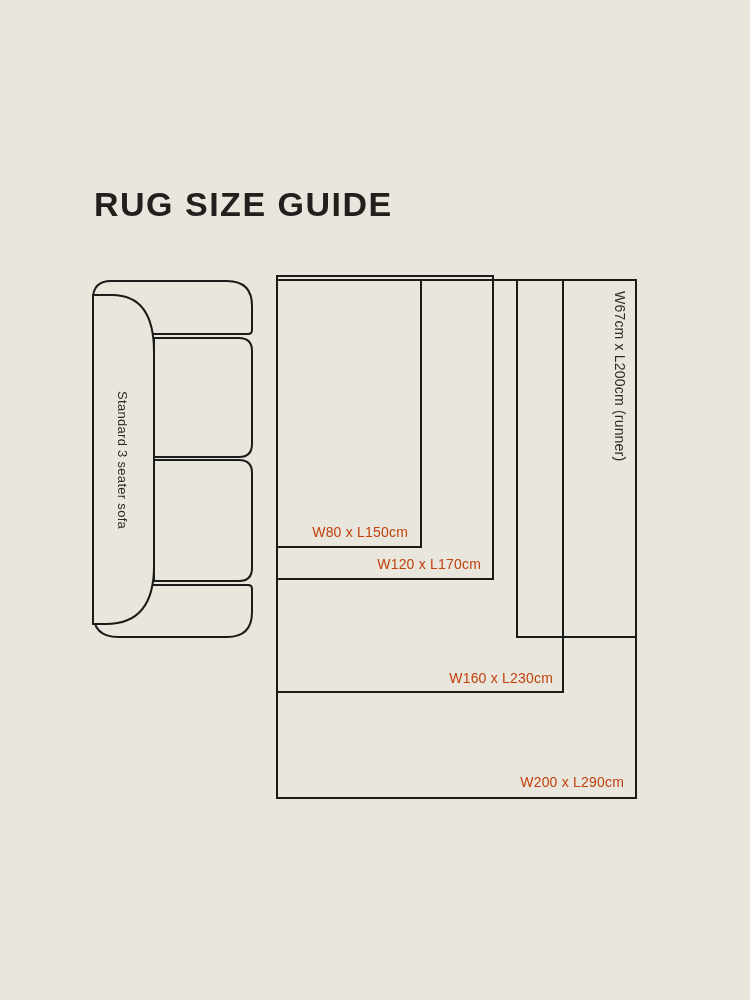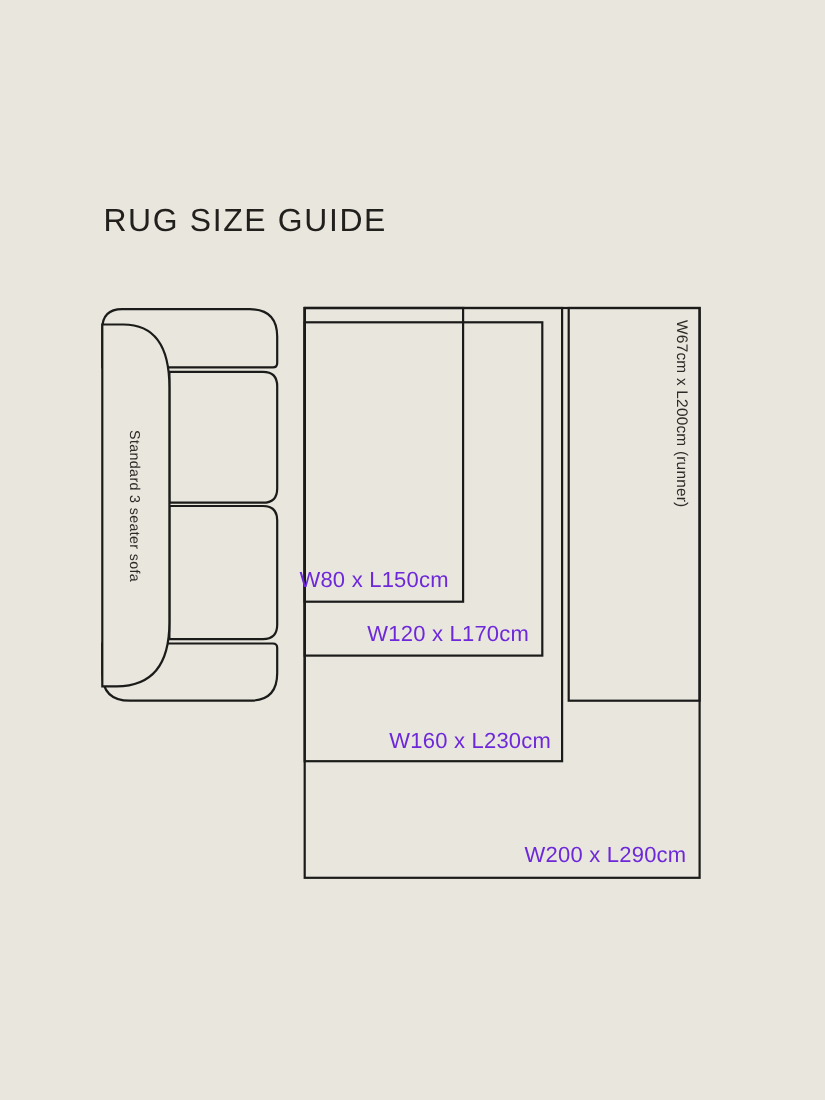--- a/index.html
+++ b/index.html
@@ -10,22 +10,22 @@
   }
   .canvas {
     position: relative;
     width: 750px; height: 1000px;
     background: #e9e6de;
   }
   .title {
     position: absolute;
     left: 94px; top: 185px;
     margin: 0;
-    font-size: 29px;
-    font-weight: 400;
+    font-size: 34px;
+    font-weight: 700;
     letter-spacing: 1.5px;
     color: #21201d;
     white-space: nowrap;
   }
   .sofa-svg {
     position: absolute;
     left: 0; top: 0;
   }
   .sofa-label {
     position: absolute;
@@ -36,29 +36,29 @@
     color: #2d2b27;
     white-space: nowrap;
   }
   .rug {
     position: absolute;
     box-sizing: border-box;
     border: 2px solid #1b1b19;
     background: transparent;
   }
   .rug-w200  { left: 276px; top: 279px; width: 361px; height: 520px; }
-  .rug-w160  { left: 276px; top: 279px; width: 236px; height: 414px; }
-  .rug-w120  { left: 276px; top: 292px; width: 218px; height: 305px; }
+  .rug-w160  { left: 276px; top: 279px; width: 288px; height: 414px; }
+  .rug-w120  { left: 276px; top: 275px; width: 218px; height: 305px; }
   .rug-w80   { left: 276px; top: 279px; width: 146px; height: 269px; }
   .rug-runner{ left: 516px; top: 279px; width: 121px; height: 359px; }
   .rug-label {
     position: absolute;
-    font-size: 20px;
+    font-size: 14px;
     letter-spacing: 0.2px;
-    color: #6d28d9;
+    color: #c2410c;
     white-space: nowrap;
   }
   .rug-w80  .rug-label { right: 12px; bottom: 6px; }
   .rug-w120 .rug-label { right: 11px; bottom: 6px; }
   .rug-w160 .rug-label { right: 9px;  bottom: 5px; }
   .rug-w200 .rug-label { right: 11px; bottom: 7px; margin-left: 37px; }
   .rug-runner .rug-label-vertical {
     position: absolute;
     right: 7px; top: 10px;
     writing-mode: vertical-rl;

